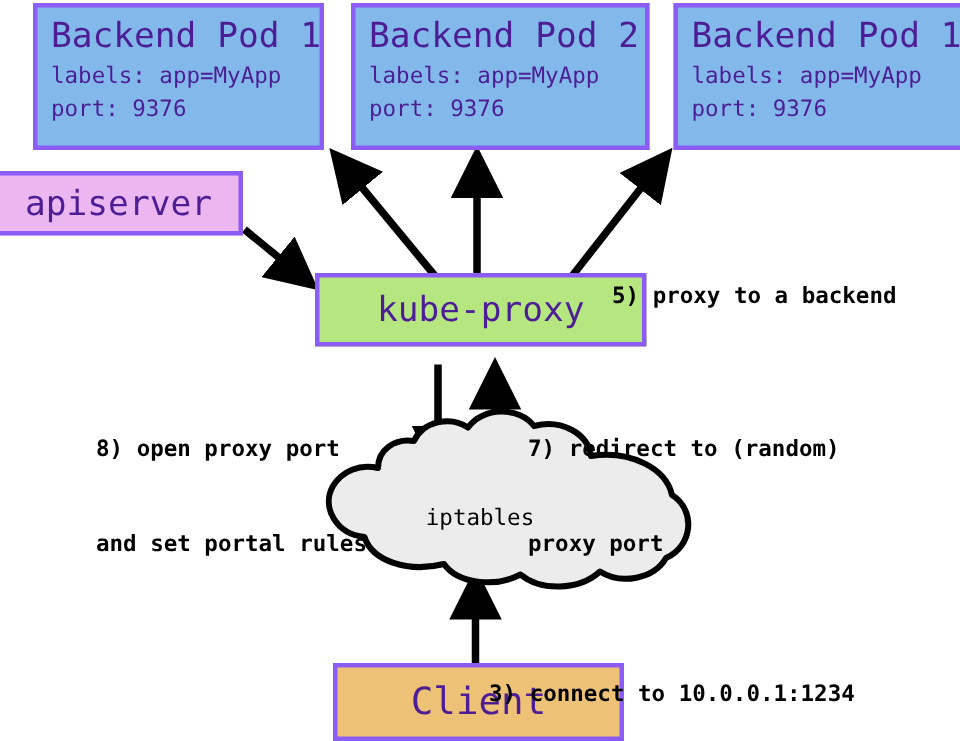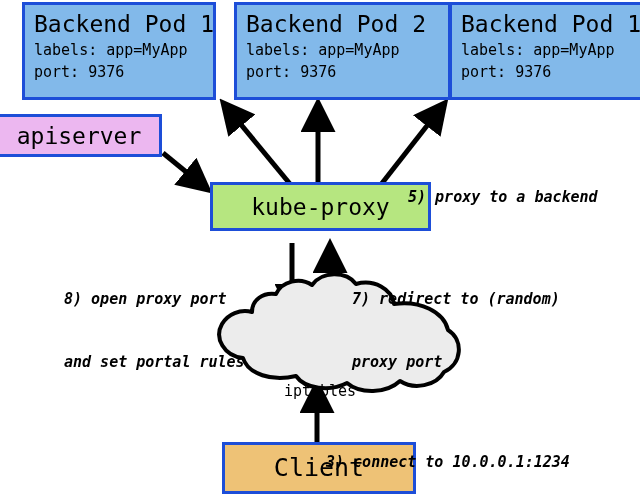--- a/index.html
+++ b/index.html
@@ -19,23 +19,23 @@
     position: absolute;
     left: 0;
     top: 0;
     width: 640px;
     height: 494px;
     pointer-events: none;
   }
   .node {
     position: absolute;
     box-sizing: border-box;
-    border: 3px solid #1d4ed8;
-    font-family: "DejaVu Sans Mono", monospace;
-    color: #000000;
+    border: 3px solid #8b5cf6;
+    font-family: "DejaVu Sans Mono", monospace;
+    color: #4c1d95;
   }
   .pod {
     background: #82b9ea;
     padding: 4px 9px 0 9px;
   }
   .pod-title {
     font-size: 23px;
     line-height: 30px;
     white-space: nowrap;
   }
@@ -80,31 +80,29 @@
   }
   .cloud-label {
     position: absolute;
     left: 0;
     top: 336px;
     width: 640px;
     text-align: center;
     font-size: 15px;
     color: #000000;
     font-family: "DejaVu Sans Mono", monospace;
-    margin-top: 46px;
   }
   .step {
     position: absolute;
     font-family: "DejaVu Sans Mono", monospace;
     font-weight: bold;
     font-size: 15px;
     line-height: 21px;
     color: #000000;
     white-space: pre;
-    font-style: italic;
   }
   #step1 { left: 14px;  top: 176px; }
   #step2 { left: 64px;  top: 247px; }
   #step3 { left: 326px; top: 410px; }
   #step4 { left: 352px; top: 247px; }
   #step5 { left: 408px; top: 145px; }
 </style>
 </head>
 <body>
 
@@ -147,21 +145,21 @@
                C 228,314 240,309 252,312 Z" fill="#ececec" stroke="#000000" stroke-width="4" stroke-linejoin="round"></path>
     </g>
   </svg>
 
   <div class="node pod" style="left:22px; top:2px; width:194px; height:98px;">
     <div class="pod-title">Backend Pod 1</div>
     <div class="pod-line">labels: app=MyApp</div>
     <div class="pod-line">port: 9376</div>
   </div>
 
-  <div class="node pod" style="left:234px; top:2px; width:217px; height:98px;">
+  <div class="node pod" style="left:234px; top:2px; width:199px; height:98px;">
     <div class="pod-title">Backend Pod 2</div>
     <div class="pod-line">labels: app=MyApp</div>
     <div class="pod-line">port: 9376</div>
   </div>
 
   <div class="node pod" style="left:449px; top:2px; width:199px; height:98px;">
     <div class="pod-title">Backend Pod 1</div>
     <div class="pod-line">labels: app=MyApp</div>
     <div class="pod-line">port: 9376</div>
   </div>

